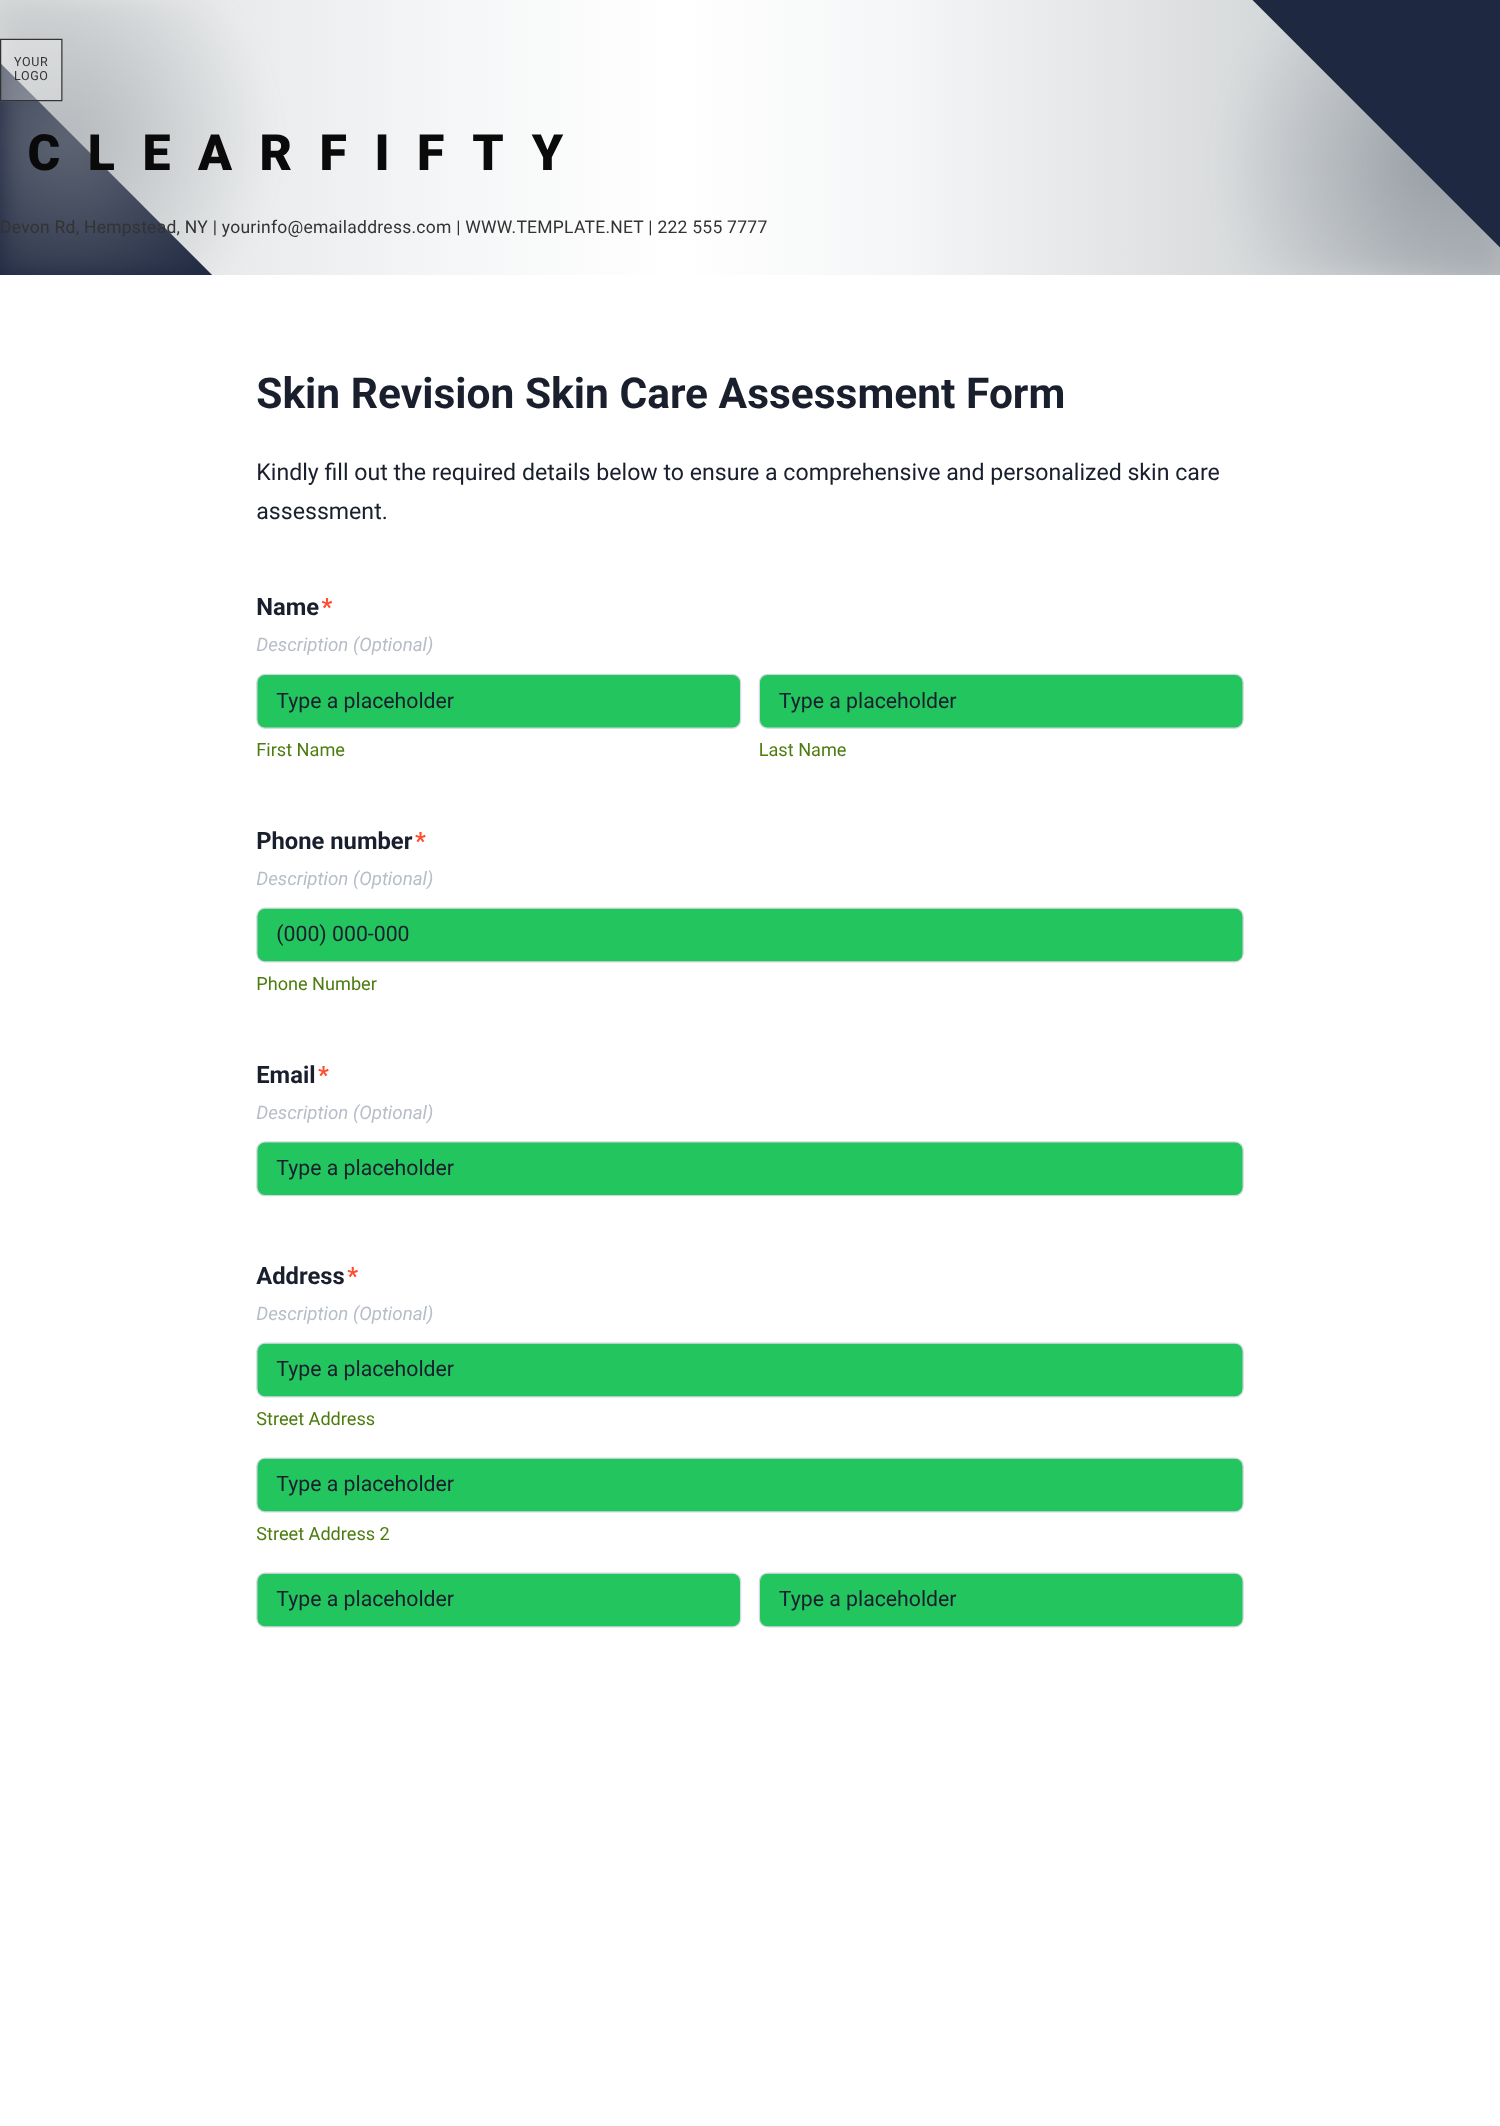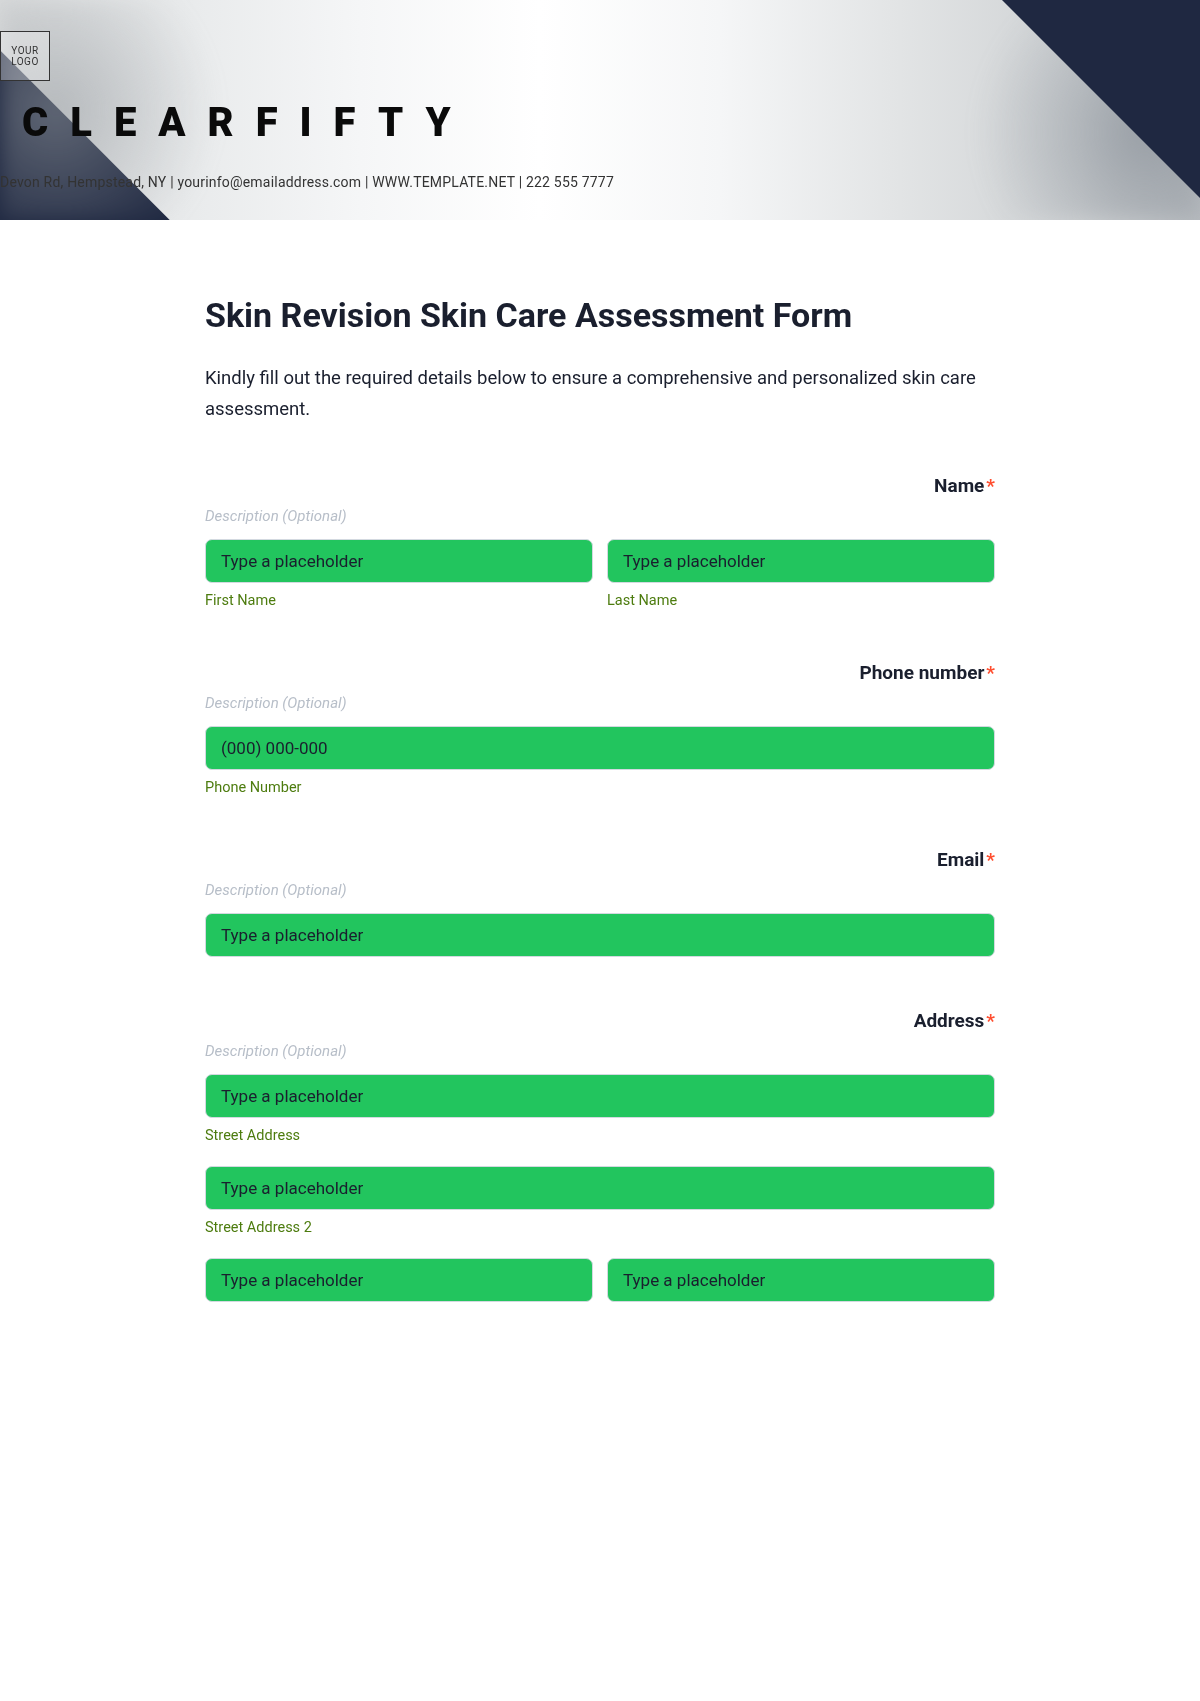--- a/index.html
+++ b/index.html
@@ -115,21 +115,20 @@
       margin-bottom: 46px;
     }
     .field-group {
       margin-bottom: 52px;
     }
     .field-label {
       font-size: 19px;
       font-weight: 700;
       color: #1a1f2e;
       margin-bottom: 10px;
-      text-align: right;
     }
     .required {
       color: #ff4d2e;
       margin-left: 2px;
     }
     .field-desc {
       font-size: 15px;
       font-style: italic;
       color: #b7bec8;
       margin-bottom: 14px;

